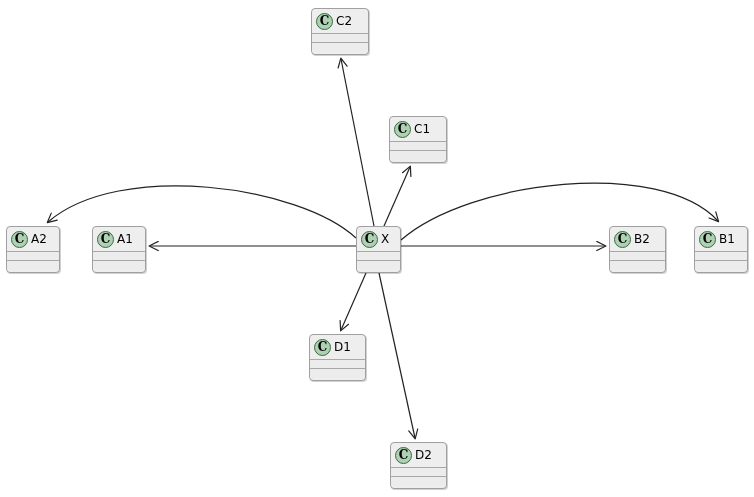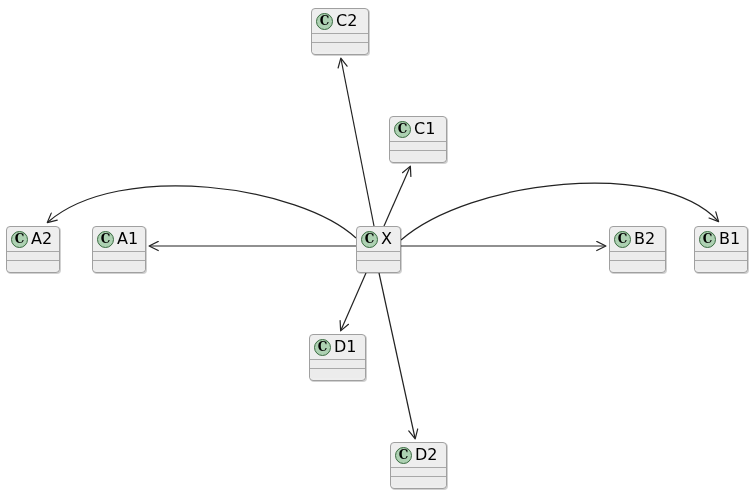--- a/index.html
+++ b/index.html
@@ -51,21 +51,21 @@
     justify-content: center;
     font-family: "DejaVu Serif", serif;
     font-weight: bold;
     font-size: 12px;
     line-height: 1;
     color: #000000;
     flex: 0 0 auto;
   }
   .node-title {
     margin-left: 3px;
-    font-size: 16px;
+    font-size: 12px;
     color: #000000;
     white-space: nowrap;
     line-height: 1;
   }
   .node-compartment {
     height: 9px;
     box-sizing: border-box;
     border-bottom: 1px solid #A8A8A8;
     background: #ECECEC;
   }

